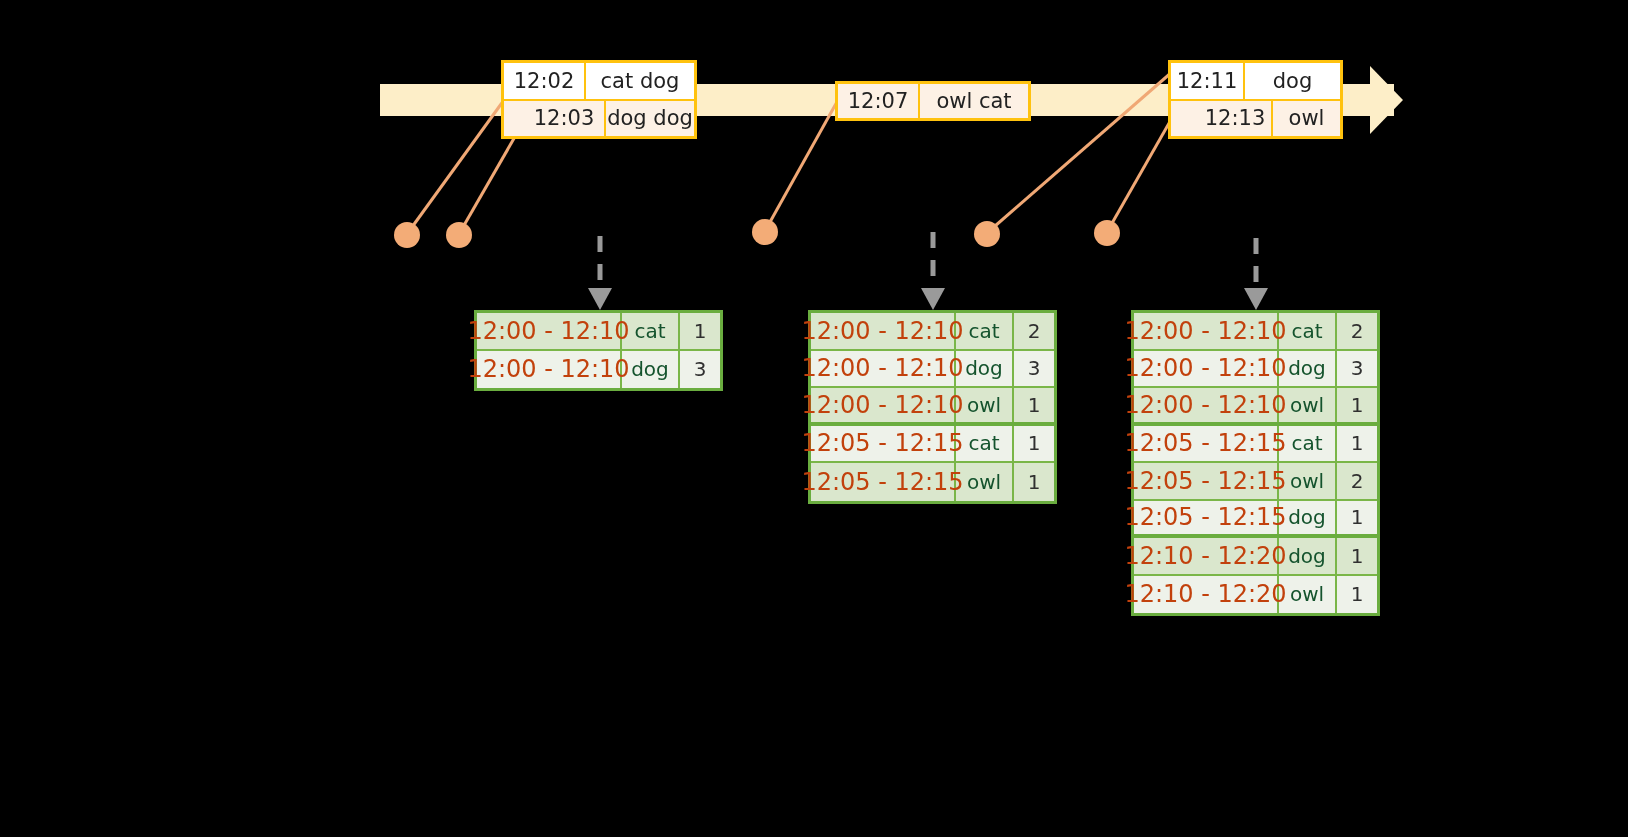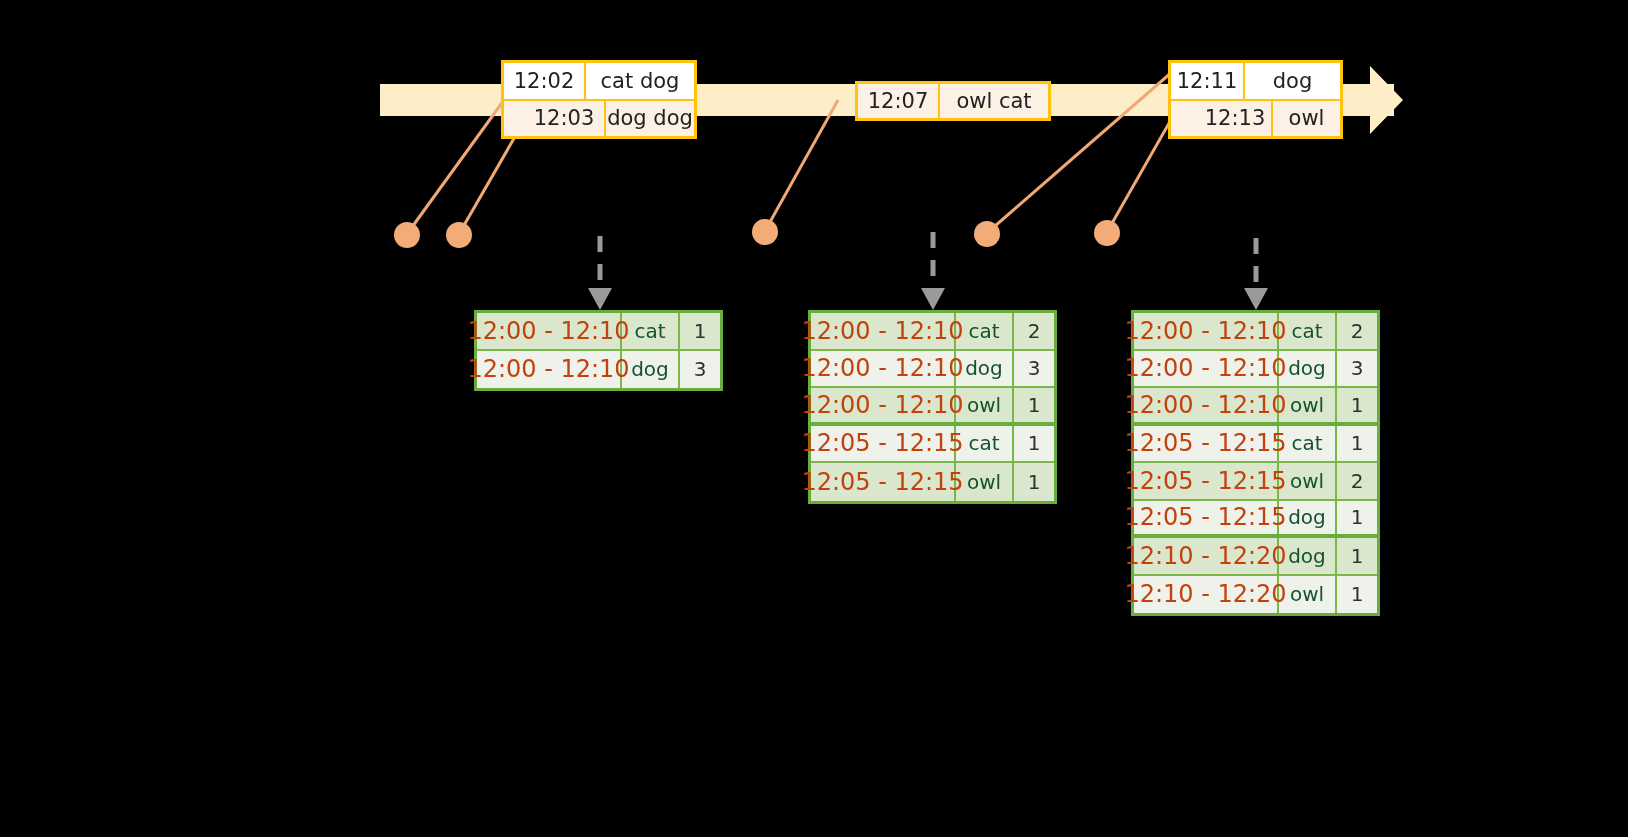--- a/index.html
+++ b/index.html
@@ -133,21 +133,21 @@
     <div class="msg-row shade-a">
       <div class="msg-time" style="width:82px;">12:02</div>
       <div class="msg-words">cat dog</div>
     </div>
     <div class="msg-row shade-b">
       <div class="msg-time" style="width:82px;margin-left:20px;">12:03</div>
       <div class="msg-words">dog dog</div>
     </div>
   </div>
 
-  <div class="msg-box" style="left:835px; top:81px; width:196px; height:40px;margin-left:20px;">
+  <div class="msg-box" style="left:835px; top:81px; width:196px; height:40px;">
     <div class="msg-row shade-b">
       <div class="msg-time" style="width:82px;">12:07</div>
       <div class="msg-words">owl cat</div>
     </div>
   </div>
 
   <div class="msg-box" style="left:1168px; top:60px; width:175px; height:79px;">
     <div class="msg-row shade-a">
       <div class="msg-time" style="width:74px;">12:11</div>
       <div class="msg-words">dog</div>

